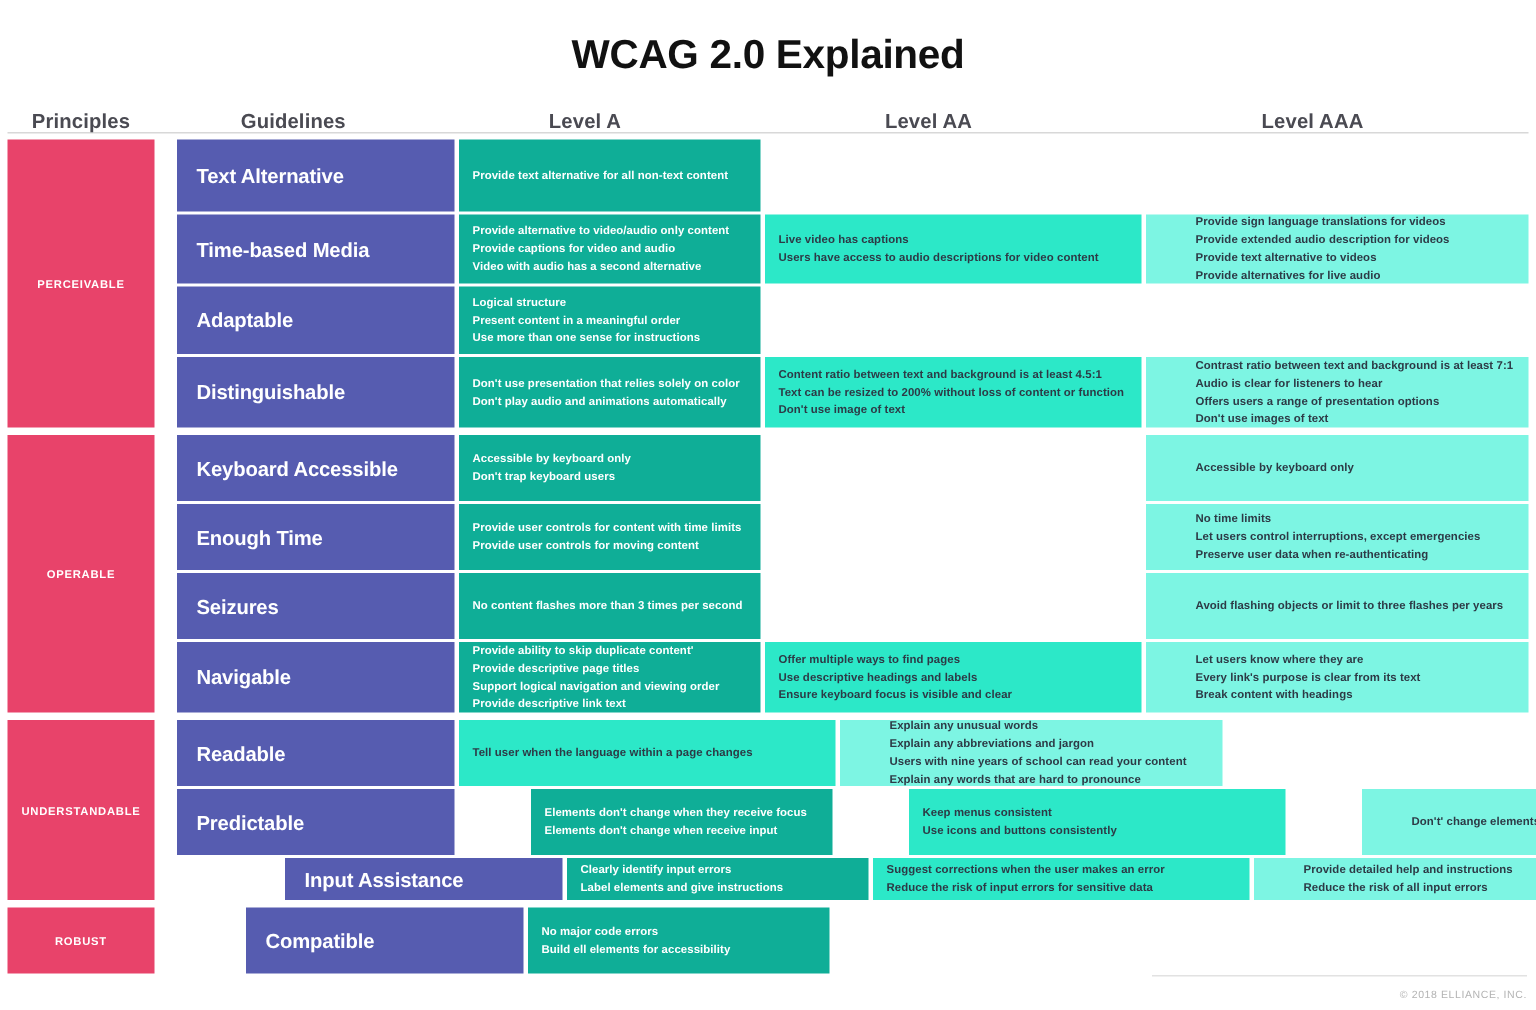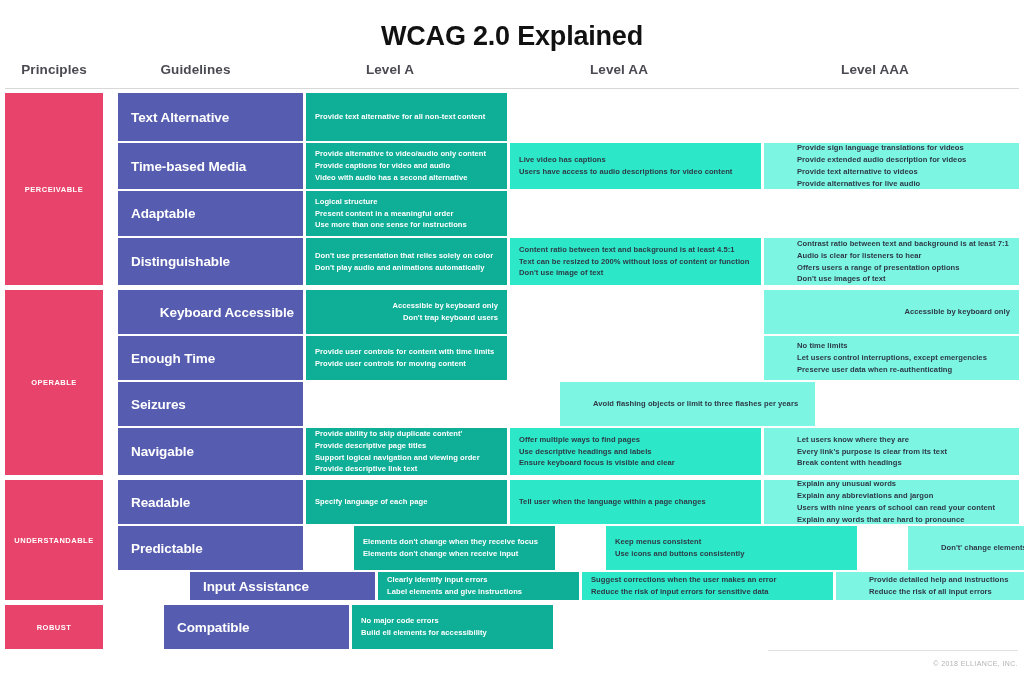--- a/index.html
+++ b/index.html
@@ -17,21 +17,21 @@
     font-weight:bold;
     color:#111;
     letter-spacing:-0.2px;
     padding-top:21px;
     height:62px;
   }
   .col-headers {
     display:flex;
     height:26px;
     padding:0 5px;
-    align-items:flex-start;
+    align-items:flex-end;
   }
   .col-head {
     font-size:13.5px;
     font-weight:bold;
     color:#4a4a52;
     text-align:center;
     letter-spacing:0.1px;
   }
   .c-principles { width:98px; }
   .c-guidelines { width:185px; }
@@ -114,21 +114,21 @@
   }
   .cell-a .line  { color:#ffffff; }
   .cell-aa .line { color:#2d3a46; }
   .cell-aaa .line{ color:#2d3a46;padding-left:24px; }
 
   
   .h-text-alternative { height:48px; }
   .h-time-based       { height:46px; }
   .h-adaptable        { height:45px; }
   .h-distinguishable  { height:47px; }
-  .h-keyboard         { height:44px;text-align:right; }
+  .h-keyboard         { height:44px; }
   .h-enough-time      { height:44px; }
   .h-seizures         { height:44px; }
   .h-navigable        { height:47px; }
   .h-readable         { height:44px; }
   .h-predictable      { height:44px;gap:48px; }
   .h-input-assist     { height:28px;justify-content:center; }
   .h-compatible       { height:44px;padding-left:46px; }
 
   #footer {
     position:absolute;
@@ -245,20 +245,23 @@
           </div>
           <div class="cell cell-aa empty"></div>
           <div class="cell cell-aaa">
             <div class="line">No time limits</div>
             <div class="line">Let users control interruptions, except emergencies</div>
             <div class="line">Preserve user data when re-authenticating</div>
           </div>
         </div>
         <div class="g-row h-seizures">
           <div class="cell cell-guideline">Seizures</div>
+          <div class="cell cell-a">
+            <div class="line">No content flashes more than 3 times per second</div>
+          </div>
           <div class="cell cell-aa empty"></div>
           <div class="cell cell-aaa">
             <div class="line">Avoid flashing objects or limit to three flashes per years</div>
           </div>
         </div>
         <div class="g-row h-navigable">
           <div class="cell cell-guideline">Navigable</div>
           <div class="cell cell-a">
             <div class="line">Provide ability to skip duplicate content'</div>
             <div class="line">Provide descriptive page titles</div>
@@ -276,23 +279,20 @@
             <div class="line">Break content with headings</div>
           </div>
         </div>
       </div>
     </div>
     <div class="principle-block">
       <div class="principle-cell">UNDERSTANDABLE</div>
       <div class="rows-wrap">
         <div class="g-row h-readable">
           <div class="cell cell-guideline">Readable</div>
-          <div class="cell cell-a">
-            <div class="line">Specify language of each page</div>
-          </div>
           <div class="cell cell-aa">
             <div class="line">Tell user when the language within a page changes</div>
           </div>
           <div class="cell cell-aaa">
             <div class="line">Explain any unusual words</div>
             <div class="line">Explain any abbreviations and jargon</div>
             <div class="line">Users with nine years of school can read your content</div>
             <div class="line">Explain any words that are hard to pronounce</div>
           </div>
         </div>

